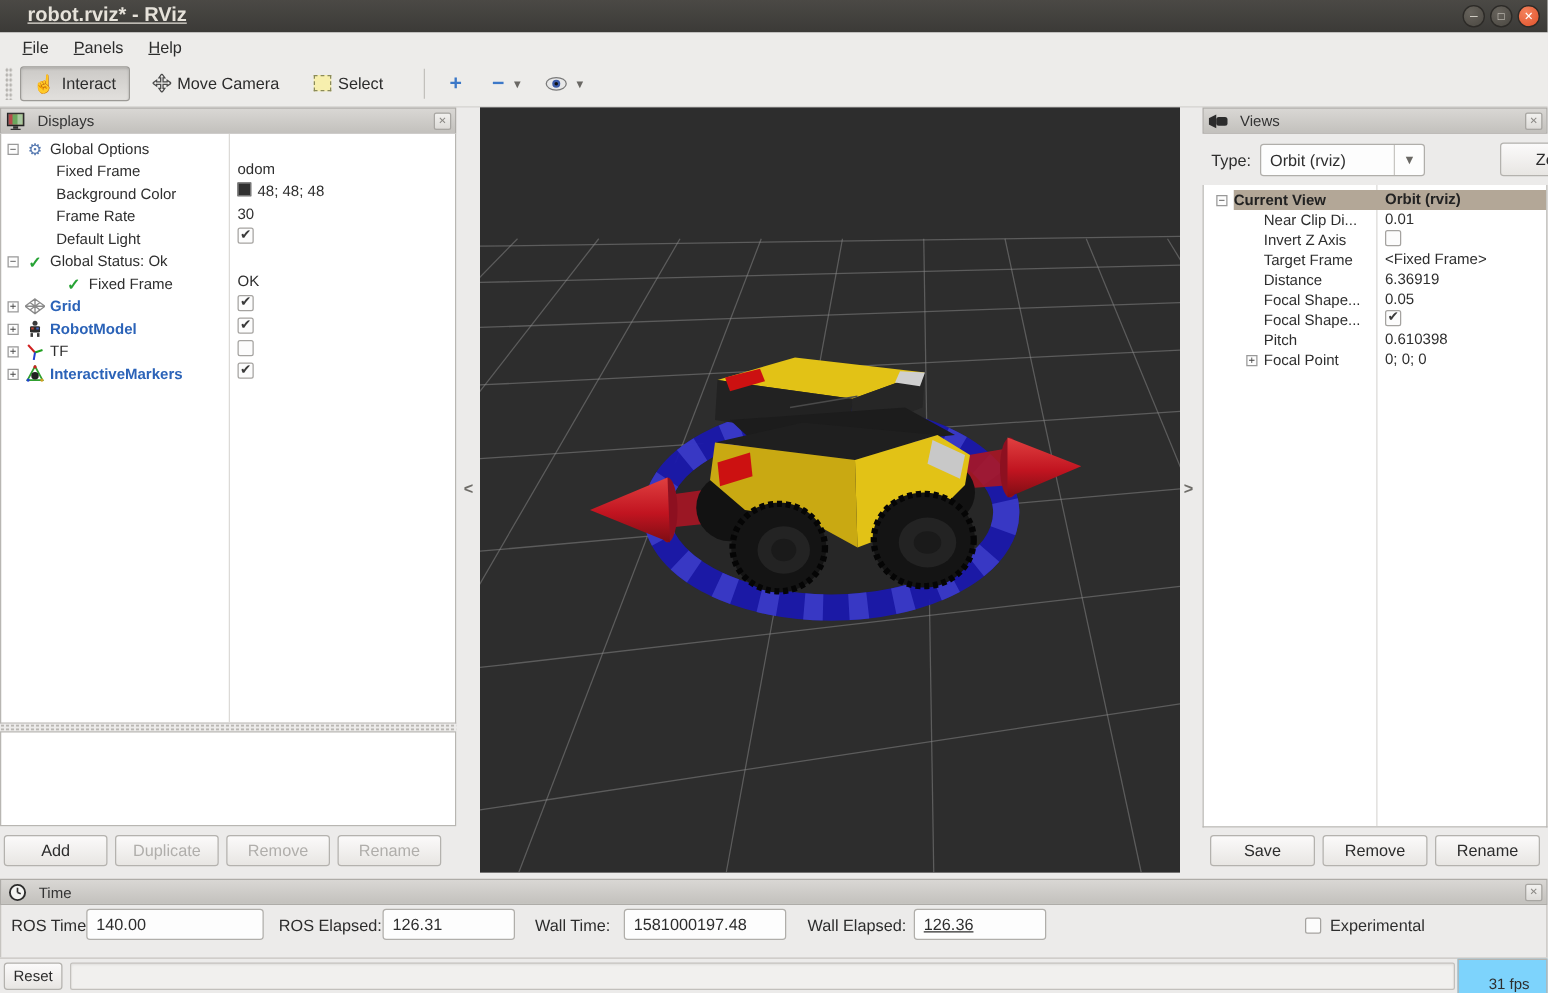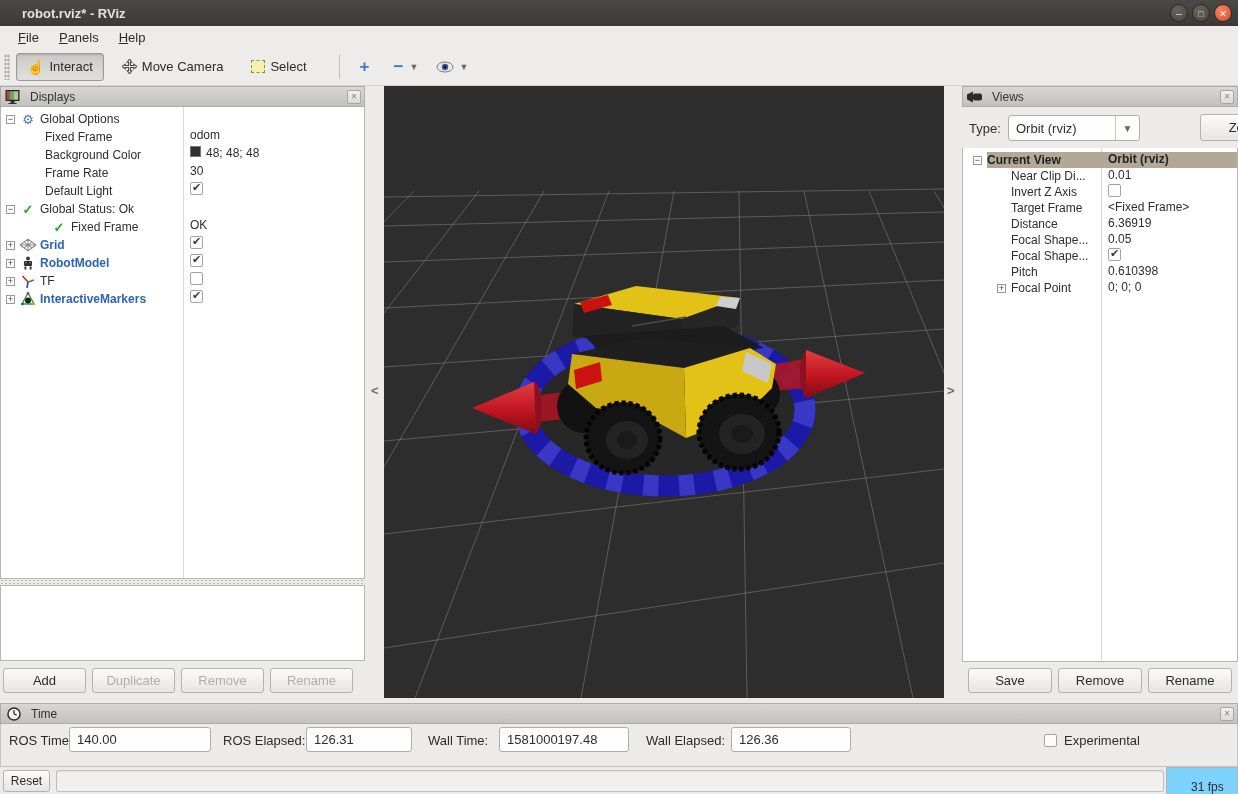--- a/index.html
+++ b/index.html
@@ -3,21 +3,21 @@
 <meta charset="utf-8">
 <style>
   * { margin:0; padding:0; box-sizing:border-box; }
   html,body { width:1238px; height:794px; overflow:hidden;
     font-family:"Liberation Sans", sans-serif; font-size:12px; color:#2e2e2e;
     background:#ecebea; }
 
   
   .titlebar { position:absolute; left:0; top:0; width:1238px; height:26px;
     background:linear-gradient(#4b4945,#3b3a37); display:flex; align-items:center; }
-  .titlebar .title { color:#e6e2da; font-weight:bold; font-size:13px; margin-left:22px; }
+  .titlebar .title { color:#e6e2da; font-weight:bold; font-size:16px; margin-left:22px;text-decoration:underline; }
   .winbtns { position:absolute; right:6px; top:4px; display:flex; gap:4px; }
   .winbtn { width:18px; height:18px; border-radius:50%; background:radial-gradient(circle at 35% 30%, #67635c, #4a4741);
     border:1px solid #2c2a27; color:#d8d4cb; font-size:11px; line-height:16px; text-align:center; cursor:default; }
   .winbtn.close { background:radial-gradient(circle at 35% 30%, #f4825c, #e0512a); color:#fff; }
   .winbtn.min::before { content:"–"; } .winbtn.max::before { content:"□"; font-size:9px; } .winbtn.close::before { content:"✕"; font-size:9px; }
 
   
   .menubar { position:absolute; left:0; top:26px; width:1238px; height:22px;
     background:#edecea; display:flex; align-items:center; padding-left:8px; }
   .menu-item { padding:2px 10px; font-size:13px; color:#2c2c2c; }
@@ -536,21 +536,21 @@
   <span class="time-label" style="left:8px;">ROS Time:</span>
   <div class="time-field" style="left:68px; width:142px;">140.00</div>
 
   <span class="time-label" style="left:222px;">ROS Elapsed:</span>
   <div class="time-field" style="left:305px; width:106px;">126.31</div>
 
   <span class="time-label" style="left:427px;">Wall Time:</span>
   <div class="time-field" style="left:498px; width:130px;">1581000197.48</div>
 
   <span class="time-label" style="left:645px;">Wall Elapsed:</span>
-  <div class="time-field" style="left:730px; width:120px;">126.36</div>
+  <div class="time-field" style="left:730px; width:106px;text-decoration:underline;">126.36</div>
 
   <div class="exp-check">
     <span class="cb"></span>
     <span>Experimental</span>
   </div>
 </div>
 
 <div class="statusbar">
   <div class="btn reset-btn">Reset</div>
   <div class="status-field"></div>

